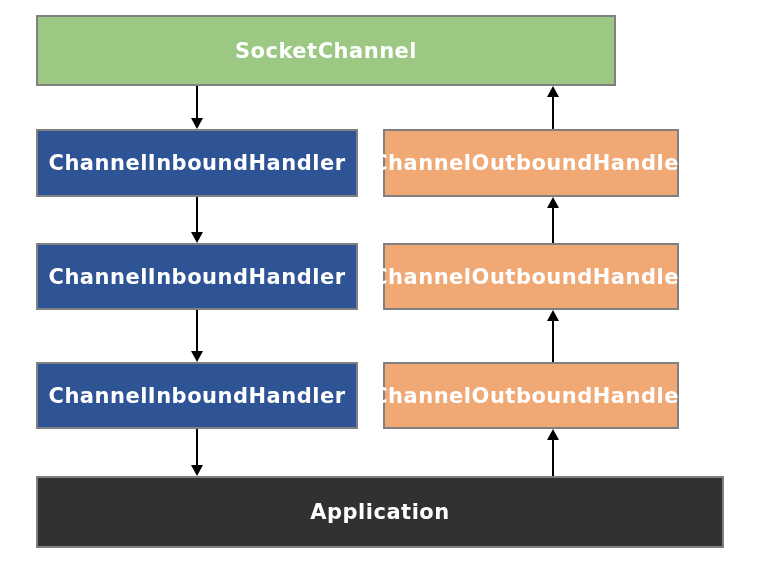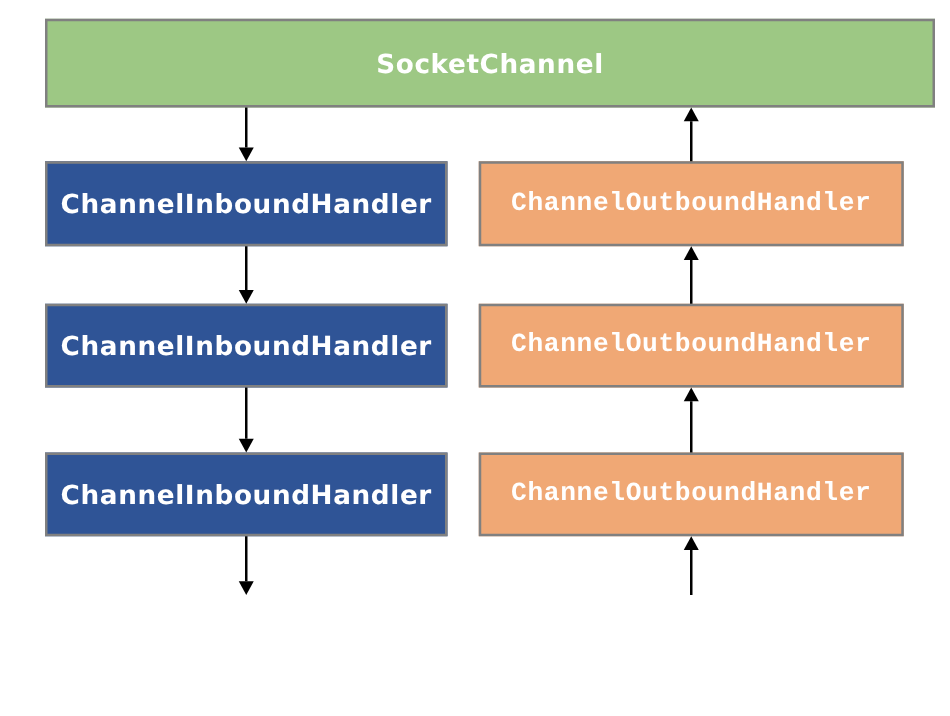--- a/index.html
+++ b/index.html
@@ -22,32 +22,31 @@
     display: flex;
     align-items: center;
     justify-content: center;
     color: #ffffff;
     font-weight: bold;
     font-size: 21px;
     letter-spacing: 0.5px;
     text-align: center;
   }
   .socket-channel {
-    left: 36px; top: 15px; width: 712px; height: 71px;
+    left: 36px; top: 15px; width: 580px; height: 71px;
     background: #9DC884;
   }
   .inbound {
     left: 36px; width: 322px;
     background: #2F5496;
     align-items: center;
   }
   .outbound {
-    left: 383px; width: 340px;
+    left: 383px; width: 296px;
     background: #F0A875;
-    font-family: Liberation Mono, monospace;
   }
   .row1 { top: 129px; height: 68px; }
   .row2 { top: 243px; height: 67px; }
   .row3 { top: 362px; height: 67px; }
   .application {
     left: 36px; top: 476px; width: 688px; height: 72px;
     background: #333030;
   }
   .arrow {
     position: absolute;
@@ -98,20 +97,23 @@
   <div class="box outbound row1">
     <span>ChannelOutboundHandler</span>
   </div>
   <div class="box outbound row2">
     <span>ChannelOutboundHandler</span>
   </div>
   <div class="box outbound row3">
     <span>ChannelOutboundHandler</span>
   </div>
 
+  <div class="box application">
+    <span>Application</span>
+  </div>
 
   <div class="arrow down col-left gap1">
     <div class="shaft"></div>
     <div class="head"></div>
   </div>
   <div class="arrow down col-left gap2">
     <div class="shaft"></div>
     <div class="head"></div>
   </div>
   <div class="arrow down col-left gap3">

